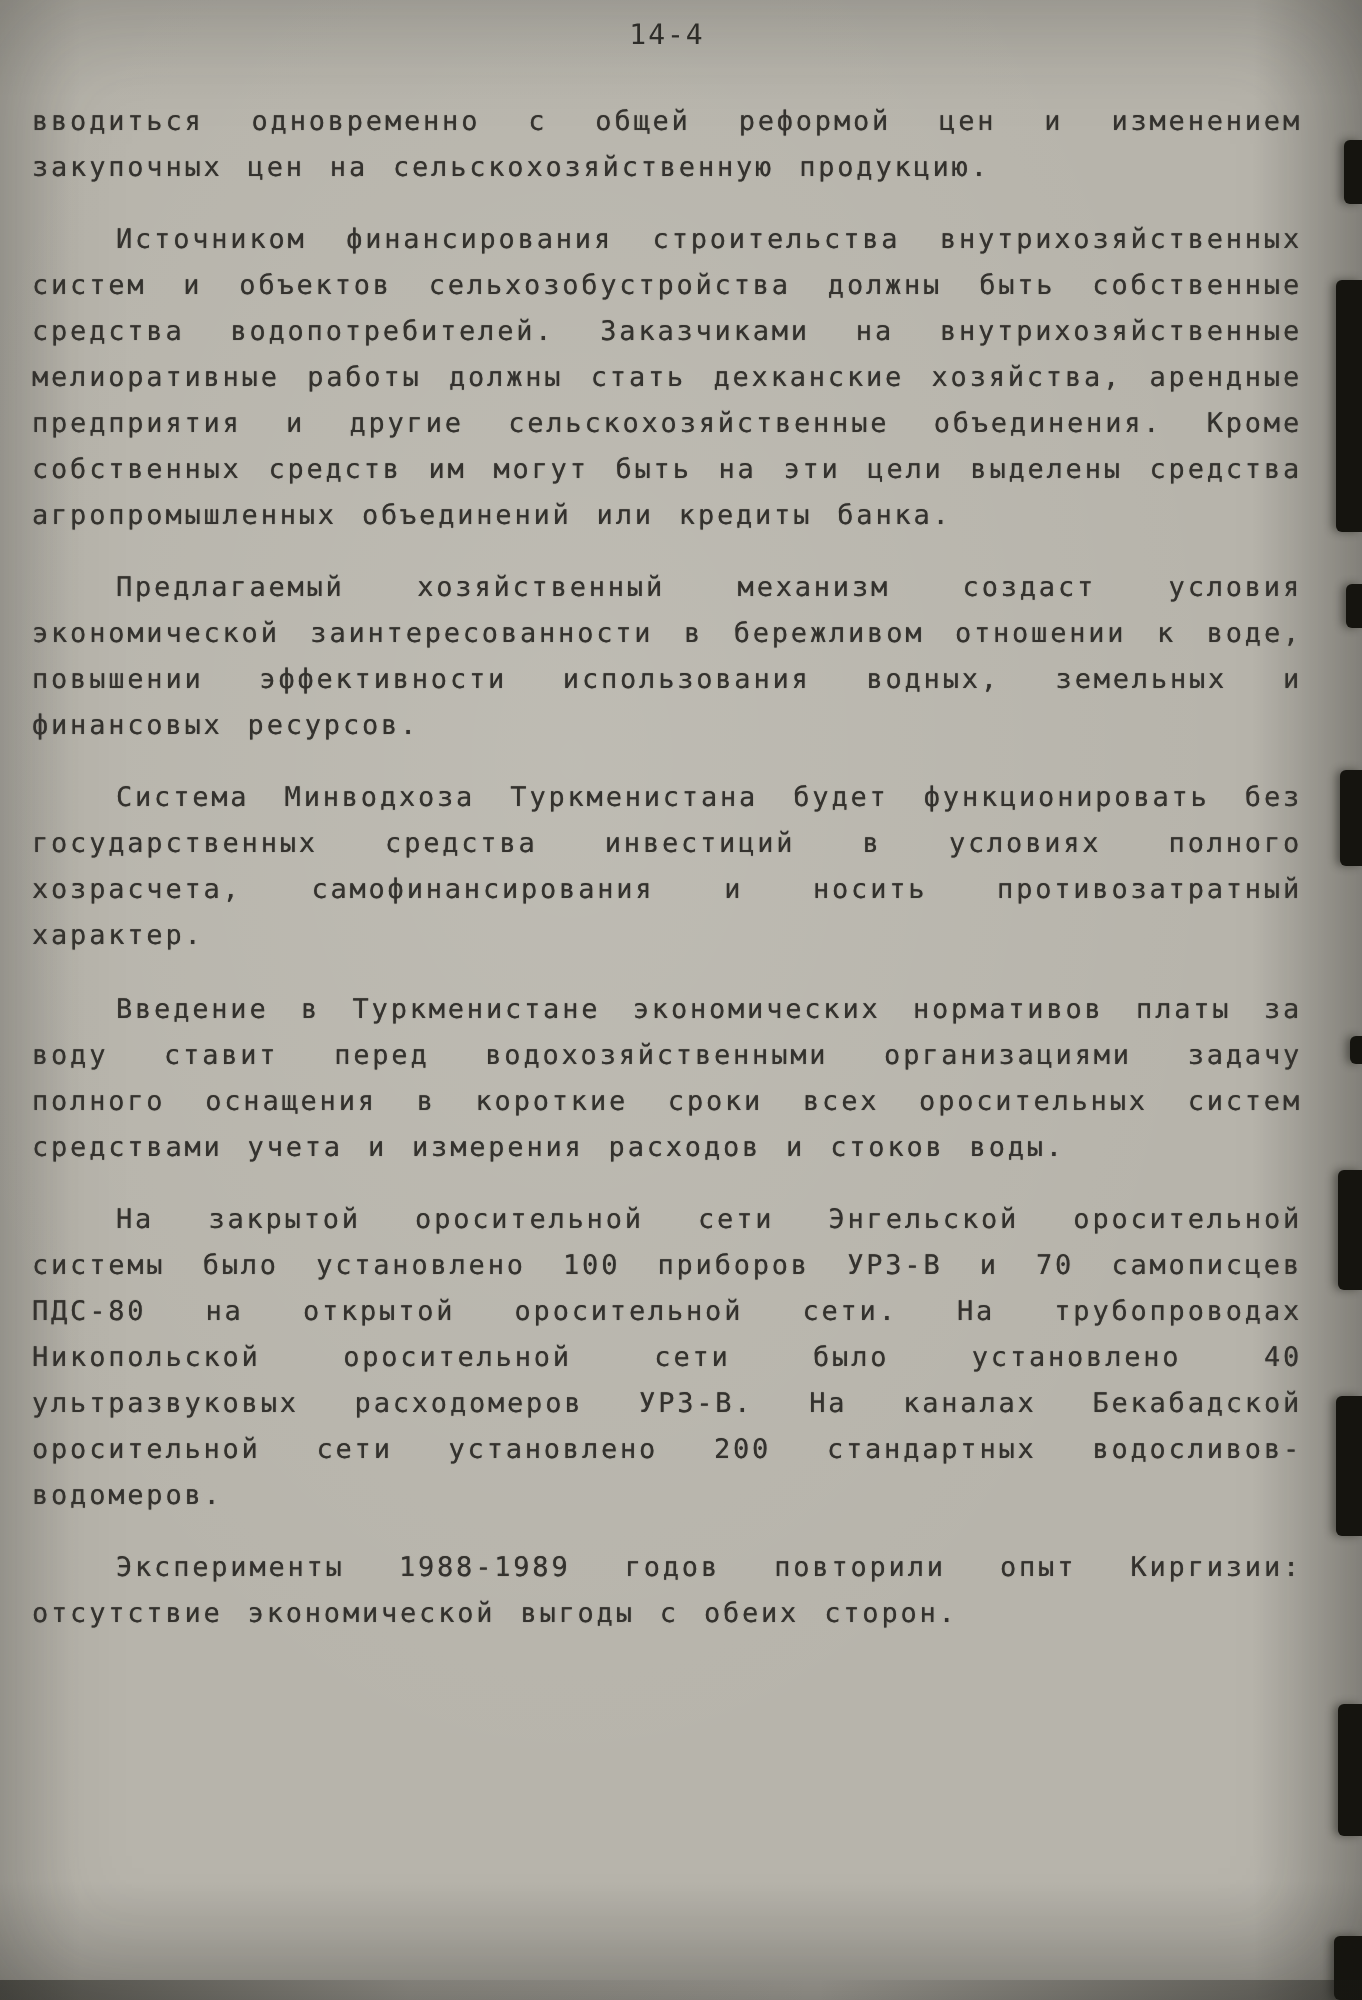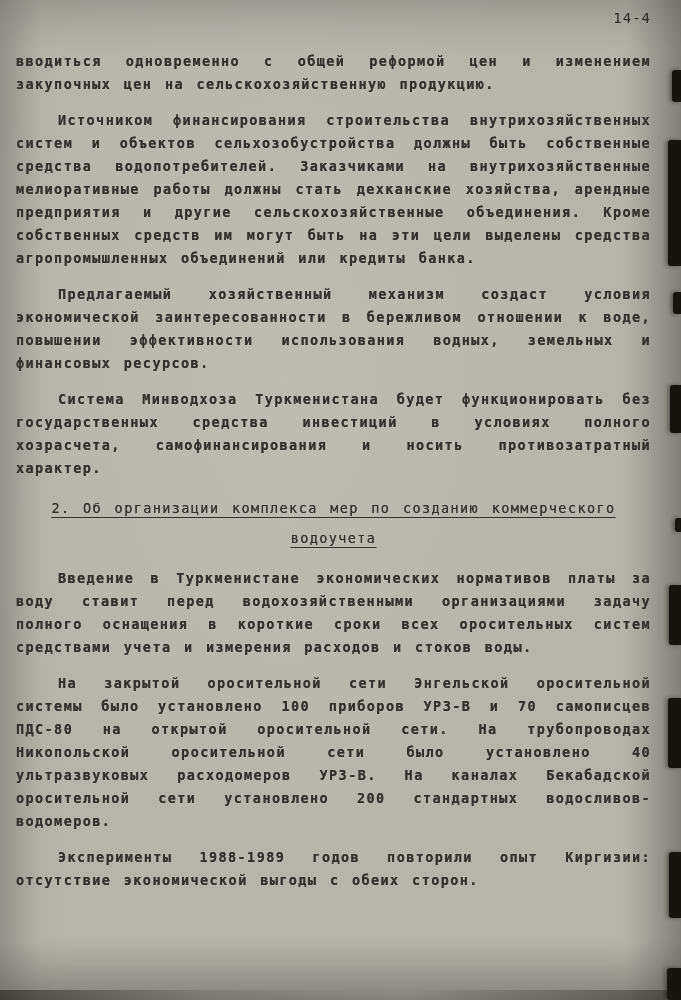--- a/index.html
+++ b/index.html
@@ -21,36 +21,35 @@
     box-shadow: inset 0 0 60px rgba(40,40,35,0.25);
     font-family: "DejaVu Sans Mono", "Liberation Mono", monospace;
     color: #34322e;
   }
   .content {
     position: relative;
     padding: 10px 30px 6px 16px;
     z-index: 2;
   }
   .page-number {
-    text-align: right;
+    text-align: center;
     font-size: 14px;
     letter-spacing: 1px;
     margin: 0 0 24px 0;
     color: #2e2d29;
   }
   p.body-para {
     font-size: 13.5px;
     line-height: 23px;
     letter-spacing: 1.4px;
     word-spacing: 3px;
     text-align: justify;
     text-align-last: left;
     margin: 0 0 13px 0;
     text-shadow: 0 0 0.4px rgba(40,40,35,0.7);
-    font-weight: bold;
   }
   p.body-para.indent { text-indent: 42px; }
   .section-heading {
     margin: 10px 0 14px 0;
     font-size: 13.5px;
     line-height: 30px;
     letter-spacing: 1.4px;
     word-spacing: 3px;
     text-align: center;
     text-shadow: 0 0 0.4px rgba(40,40,35,0.7);
@@ -92,21 +91,20 @@
 <div class="page">
   <div class="content">
     <div class="page-number">14-4</div>
 
     <p class="body-para">вводиться одновременно с общей реформой цен и изменением закупочных цен на сельскохозяйственную продукцию.</p>
     <p class="body-para indent">Источником финансирования строительства внутрихозяйственных систем и объектов сельхозобустройства должны быть собственные средства водопотребителей. Заказчиками на внутрихозяйственные мелиоративные работы должны стать дехканские хозяйства, арендные предприятия и другие сельскохозяйственные объединения. Кроме собственных средств им могут быть на эти цели выделены средства агропромышленных объединений или кредиты банка.</p>
     <p class="body-para indent">Предлагаемый хозяйственный механизм создаст условия экономической заинтересованности в бережливом отношении к воде, повышении эффективности использования водных, земельных и финансовых ресурсов.</p>
     <p class="body-para indent">Система Минводхоза Туркменистана будет функционировать без государственных средства инвестиций в условиях полного хозрасчета, самофинансирования и носить противозатратный характер.</p>
 
     <div class="section-heading">
-      <div class="h-line">2. Об организации комплекса мер по созданию коммерческого водоучета</div>
     </div>
 
     <p class="body-para indent">Введение в Туркменистане экономических нормативов платы за воду ставит перед водохозяйственными организациями задачу полного оснащения в короткие сроки всех оросительных систем средствами учета и измерения расходов и стоков воды.</p>
     <p class="body-para indent">На закрытой оросительной сети Энгельской оросительной системы было установлено 100 приборов УРЗ-В и 70 самописцев ПДС-80 на открытой оросительной сети. На трубопроводах Никопольской оросительной сети было установлено 40 ультразвуковых расходомеров УРЗ-В. На каналах Бекабадской оросительной сети установлено 200 стандартных водосливов-водомеров.</p>
     <p class="body-para indent">Эксперименты 1988-1989 годов повторили опыт Киргизии: отсутствие экономической выгоды с обеих сторон.</p>
 
   </div>
 
   <div>
     <div class="artifact a1"></div>

